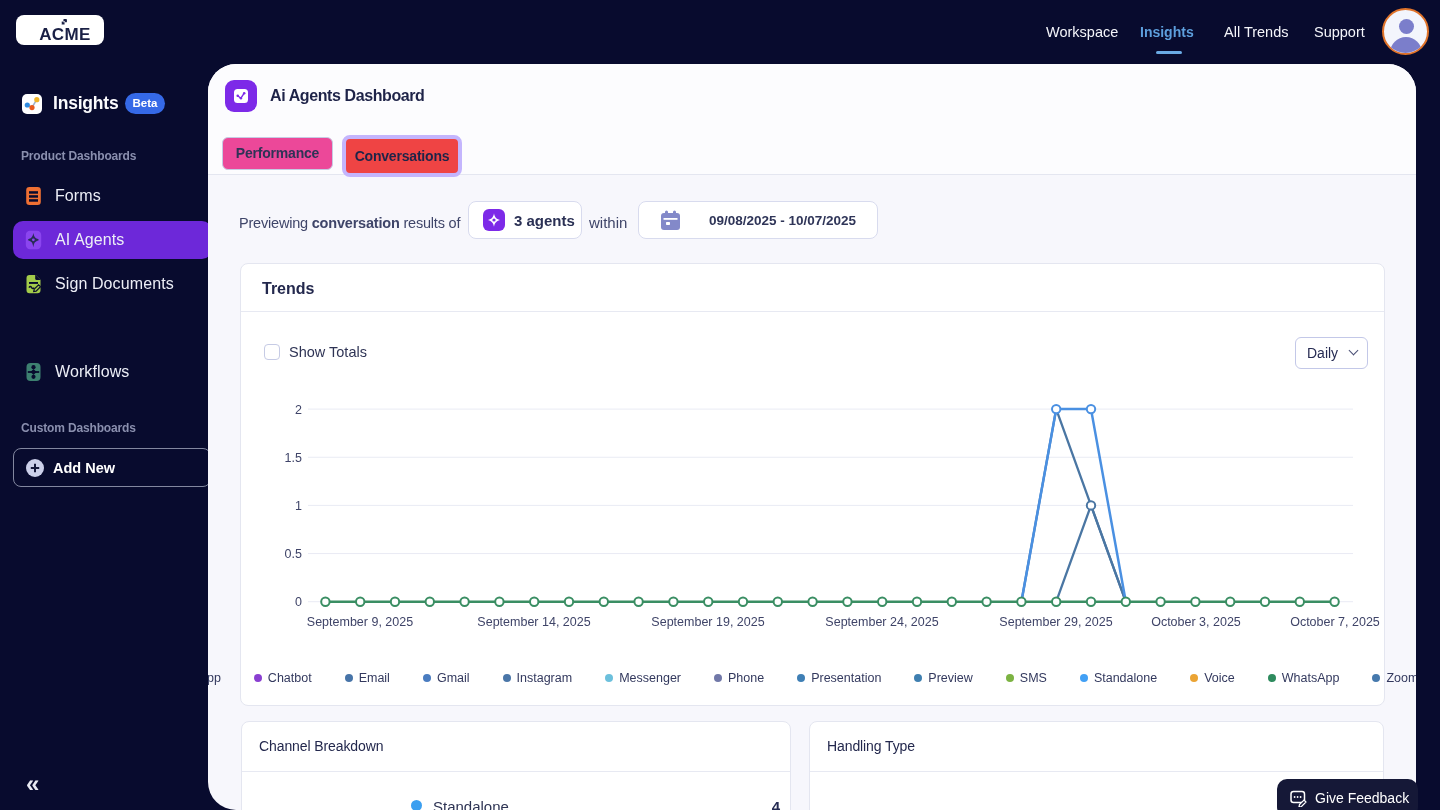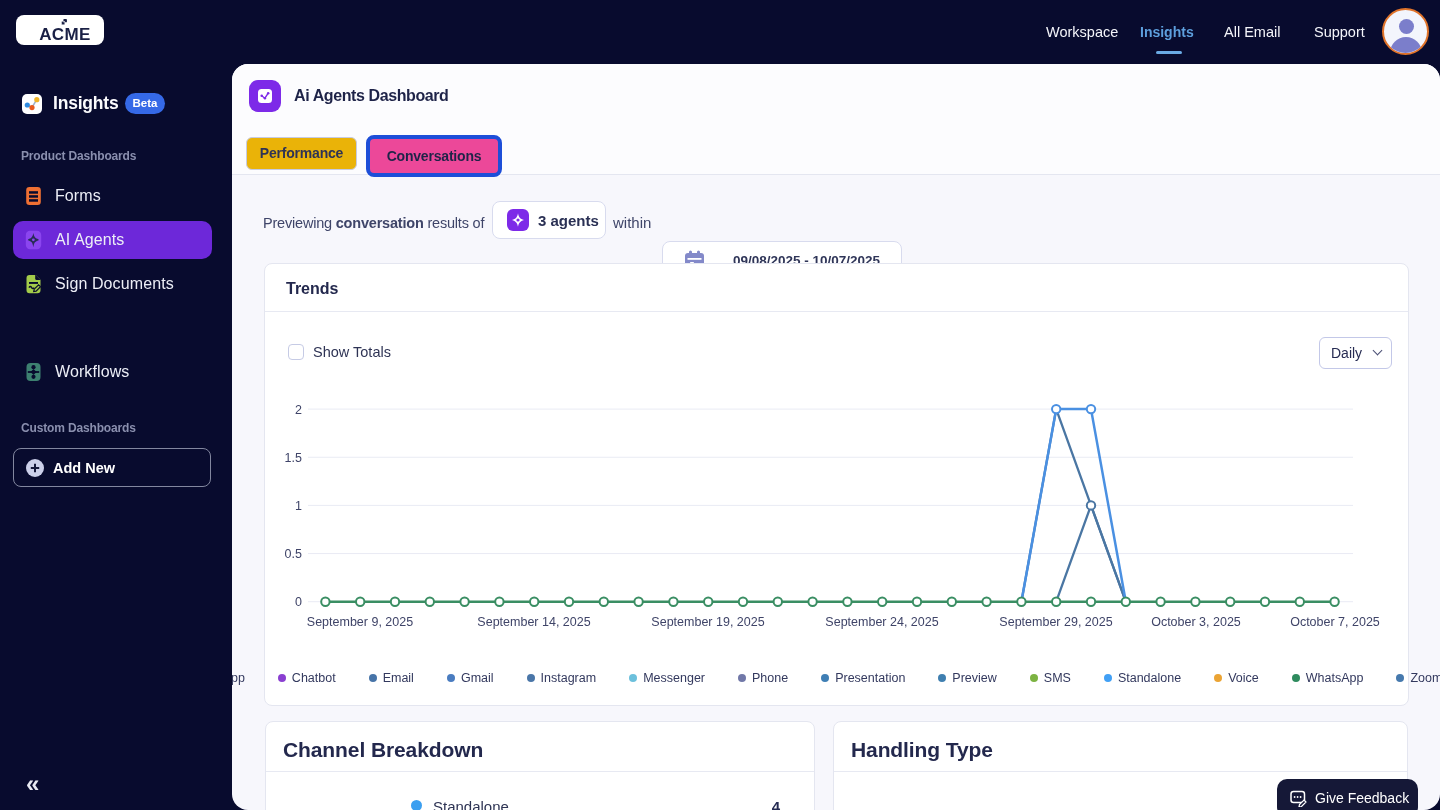--- a/index.html
+++ b/index.html
@@ -23,53 +23,53 @@
   #side-insights-label { left:53px; top:93px; font-size:17.5px; font-weight:bold; color:#fbfbfd; letter-spacing:-0.2px; }
   #beta { left:125px; top:93px; width:40px; height:21px; border-radius:11px; background:#3569e7; color:#fff; font-size:11.5px; font-weight:bold; text-align:center; line-height:21px; }
   .side-label { left:21px; font-size:12px; font-weight:bold; color:#8a8fae; letter-spacing:-0.15px; }
   .menu-item { left:13px; width:199px; height:38px; border-radius:10px; display:flex; align-items:center; padding-left:12px; color:#eceef6; font-size:16px; letter-spacing:0.1px; }
   .menu-item.active { background:#6d28d9;align-items:center; }
   .menu-item .mi { width:17px; height:20px; margin-right:13px; display:flex; align-items:center; justify-content:center; }
   #addnew { left:13px; top:448px; width:198px; height:39px; border:1px solid #82879f; border-radius:8px; display:flex; align-items:center; padding-left:12px; color:#fff; font-size:14.5px; font-weight:bold; }
   #collapse { left:26px; top:770px; color:#e8eaf2; font-size:24px; font-weight:bold; }
 
   
-  #panel { left:232px; top:64px; width:1208px; height:746px; background:#f7f7fc; border-radius:16px; overflow:hidden; }
+  #panel { left:208px; top:64px; width:1208px; height:746px; background:#f7f7fc; border-radius:28px; overflow:hidden; }
   #panel-header { left:0; top:0; width:1208px; height:111px; background:#fcfcfe; border-bottom:1px solid #e4e6f0; }
   #dash-icon { left:17px; top:16px; width:32px; height:32px; background:#7d2ae8; border-radius:9px; }
   #dash-title { left:62px; top:23px; font-size:16px; font-weight:bold; color:#1e2348; letter-spacing:-0.4px; }
-  #tab-perf { left:14px; top:73px; width:111px; height:33px; background:#eab308; border:1px solid #c6cbe3; border-radius:6px; color:#2e3356; font-size:14px; font-weight:bold; text-align:center; line-height:31px; letter-spacing:-0.2px; }
-  #tab-conv { left:134px; top:71px; width:136px; height:42px; border:4px solid #1d4ed8; border-radius:8px; background:#ec4899; color:#1e2448; font-size:14px; font-weight:bold; text-align:center; line-height:34px; letter-spacing:-0.2px; }
+  #tab-perf { left:14px; top:73px; width:111px; height:33px; background:#ec4899; border:1px solid #c6cbe3; border-radius:6px; color:#2e3356; font-size:14px; font-weight:bold; text-align:center; line-height:31px; letter-spacing:-0.2px; }
+  #tab-conv { left:134px; top:71px; width:120px; height:42px; border:4px solid #c4b5fd; border-radius:8px; background:#ef4444; color:#1e2448; font-size:14px; font-weight:bold; text-align:center; line-height:34px; letter-spacing:-0.2px; }
 
   #preview-row { left:31px; top:151px; font-size:14.5px; color:#3f4569; letter-spacing:-0.2px; }
   .pill-btn { background:#fff; border:1px solid #d8dbee; border-radius:8px; height:38px; display:flex; align-items:center; }
   #agents-btn { left:260px; top:137px; width:114px; padding-left:14px; }
   #agents-btn .txt { font-weight:bold; color:#2a3054; font-size:15px; margin-left:9px; }
   #within { left:381px; top:150px; font-size:15px; color:#3f4569; }
-  #date-btn { left:430px; top:137px; width:240px; padding-left:21px;margin-top:40px; }
+  #date-btn { left:430px; top:137px; width:240px; padding-left:21px; }
   #date-btn .txt { color:#2f3558; font-size:13.5px; font-weight:600; margin-left:28px; }
 
   
   #trends { left:32px; top:199px; width:1145px; height:443px; background:#fff; border:1px solid #e4e6f0; border-radius:8px; }
   #trends .hd { position:absolute; left:21px; top:16px; font-size:16px; font-weight:bold; color:#23284d; }
   #trends .divider { position:absolute; left:0; top:47px; width:100%; height:1px; background:#e7e9f2; }
   #showtotals { left:56px; top:280px; display:flex; align-items:center; }
   #showtotals .box { width:16px; height:16px; border:1.5px solid #c6cbe5; border-radius:4px; background:#fff; }
   #showtotals .lbl { margin-left:9px; font-size:14.5px; color:#2e3354; }
   #daily { left:1087px; top:273px; width:73px; height:32px; background:#fff; border:1px solid #c3c8e8; border-radius:6px; color:#262b52; font-size:14px; display:flex; align-items:center; padding-left:11px; }
   #daily .chev { margin-left:12px; width:7px; height:7px; border-right:1.5px solid #4a4f75; border-bottom:1.5px solid #4a4f75; transform:rotate(45deg); margin-top:-5px; }
 
   
   #legend { left:21px; top:607px; width:1145px; display:flex; justify-content:center; gap:33px; }
   .leg { display:flex; align-items:center; font-size:12.5px; color:#33395e; white-space:nowrap; }
   .leg .dot { width:8px; height:8px; border-radius:50%; margin-right:6px; }
 
   
   .bcard { top:657px; height:153px; background:#fff; border:1px solid #e4e6f0; border-radius:8px; }
-  .bcard .hd { position:absolute; left:17px; top:16px; font-size:21px; font-weight:bold; color:#23284d; letter-spacing:-0.1px; }
+  .bcard .hd { position:absolute; left:17px; top:16px; font-size:14px; font-weight:normal; color:#23284d; letter-spacing:-0.1px; }
   .bcard .divider { position:absolute; left:0; top:49px; width:100%; height:1px; background:#e7e9f2; }
   #card-channel { left:33px; width:550px; }
   #card-handling { left:601px; width:575px; }
   #ch-row-dot { left:411px; top:800px; width:11px; height:11px; border-radius:50%; background:#3b9ff0; }
   #ch-row-lbl { left:433px; top:798px; font-size:15px; color:#2e3454; }
   #ch-row-val { left:756px; top:798px; width:24px; text-align:right; font-size:15px; font-weight:bold; color:#252b52; }
 
   #feedback { left:1277px; top:779px; width:141px; height:38px; background:#151837; border-radius:10px; display:flex; align-items:center; padding-left:13px; color:#fff; font-size:14.5px; }
   #feedback span { margin-left:8px; font-size:14px; }
 </style>
@@ -81,21 +81,21 @@
     <svg width="19" height="18" viewBox="0 0 19 18" style="margin-top:4px;">
       <rect x="6.1" y="0" width="10.7" height="10.1" rx="2.6" fill="#1a2045"></rect>
       <rect x="0.6" y="7" width="9.8" height="10.4" rx="2.6" fill="#1a2045" stroke="#fff" stroke-width="1.5"></rect>
       <rect x="6.5" y="6.9" width="3.3" height="3.3" fill="#fff"></rect>
     </svg>
     <span class="word">ACME</span>
   </div>
   <div class="navlink abs" style="left:1046px;">Workspace</div>
   <div class="navlink abs" id="nav-insights" style="left:1140px;">Insights</div>
   <div id="nav-underline" class="abs"></div>
-  <div class="navlink abs" style="left:1224px;">All Email</div>
+  <div class="navlink abs" style="left:1224px;">All Trends</div>
   <div class="navlink abs" style="left:1314px;">Support</div>
   <div id="avatar" class="abs">
       <div class="head"></div>
       <div class="bodyp"></div>
     </div>
 </div>
 
 <div id="sidebar" class="abs" style="left:0;top:0;width:225px;height:810px;">
   <div id="side-insights-icon" class="abs">
     <svg width="20" height="20" viewBox="0 0 20 20">

